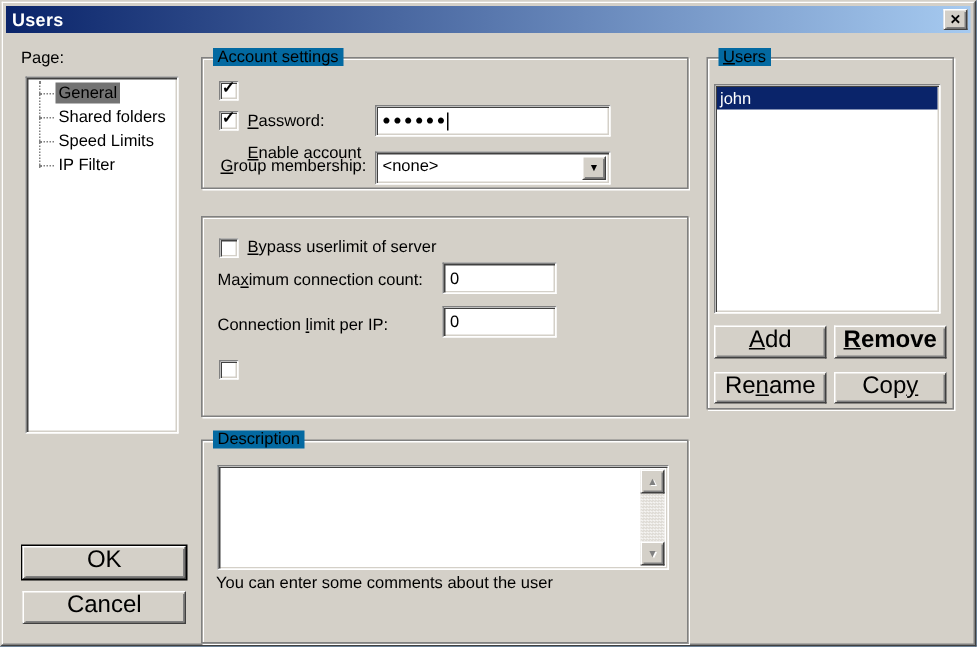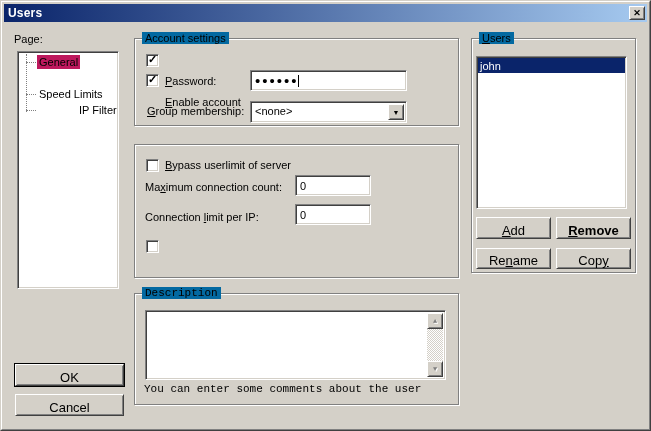--- a/index.html
+++ b/index.html
@@ -33,22 +33,22 @@
     background:#d4d0c8;
     border:1px solid; border-color:#fff #404040 #404040 #fff;
     box-shadow:inset 1px 1px 0 #d4d0c8, inset -1px -1px 0 #808080;
   }
   .sunken {
     background:#fff;
     border:1px solid; border-color:#808080 #fff #fff #808080;
     box-shadow:inset 1px 1px 0 #404040, inset -1px -1px 0 #d4d0c8;
   }
   .btn {
-    position:absolute; display:flex; align-items:flex-end; justify-content:center;
-    cursor:default; font-size:13px;
+    position:absolute; display:flex; align-items:flex-start; justify-content:center;
+    cursor:default; font-size:16px;
   }
   .btn.default { box-shadow:0 0 0 1px #000, inset 1px 1px 0 #d4d0c8, inset -1px -1px 0 #808080; }
 
   .group {
     position:absolute;
     border:1px solid #808080;
     box-shadow:inset 1px 1px 0 #fff, 1px 1px 0 #fff;
   }
   .legend {
     position:absolute; top:-7px; left:7px; background:#0369a1; padding:0 3px;
@@ -74,21 +74,21 @@
   .combo-btn {
     position:absolute; right:2px; top:2px; bottom:2px; width:16px;
     display:flex; align-items:center; justify-content:center; font-size:7px; line-height:1;
   }
 
   .tree { position:absolute; }
   .tree .vline { position:absolute; left:8px; top:2px; height:58px; border-left:1px dotted #808080; }
   .tree-row { position:absolute; left:0; right:0; height:16px; display:flex; align-items:center; }
   .tree-row .stub { position:absolute; left:8px; top:8px; width:10px; border-top:1px dotted #808080; }
   .tree-row .tlabel { margin-left:19px; padding:1px 2px; white-space:nowrap; }
-  .tree-row .tlabel.sel { background:#be185d; }
+  .tree-row .tlabel.sel { background:#737373; }
 
   .listbox { position:absolute; }
   .list-item {
     position:absolute; left:1px; right:1px; top:1px; height:15px;
     display:flex; align-items:center; padding-left:2px;
   }
   .list-item.sel { background:#0a246a; color:#fff; }
 
   .textarea { position:absolute; }
   .ta-content { position:absolute; left:2px; top:2px; right:19px; bottom:2px; overflow:hidden; }
@@ -113,25 +113,29 @@
     </div>
   </div>
 
   <div class="label" style="left:13px; top:32px;">Page:</div>
   <div class="tree sunken" style="left:16px; top:50px; width:102px; height:238px;">
     <div class="vline"></div>
     <div class="tree-row" style="top:2px;">
       <span class="stub"></span>
       <span class="tlabel sel">General</span>
     </div>
+    <div class="tree-row" style="top:18px;">
+      <span class="stub"></span>
+      <span class="tlabel">Shared folders</span>
+    </div>
     <div class="tree-row" style="top:34px;">
       <span class="stub"></span>
       <span class="tlabel">Speed Limits</span>
     </div>
-    <div class="tree-row" style="top:50px;padding-left:40px;">
+    <div class="tree-row" style="top:50px;">
       <span class="stub"></span>
       <span class="tlabel">IP Filter</span>
     </div>
   </div>
 
   <div class="group" style="left:133px; top:37px; width:325px; height:88px;">
     <span class="legend"><span>Account settings</span></span>
 
     <div class="chk sunken" style="left:11px; top:15px;">
       <span>✓</span>
@@ -166,21 +170,21 @@
     </div>
 
     <div class="label" style="left:10px; top:66px;"><span>Connection </span><span class="key">l</span><span>imit per IP:</span></div>
     <div class="field sunken" style="left:160px; top:59px; width:76px; height:21px;">
       <span>0</span>
     </div>
 
     <div class="chk sunken" style="left:11px; top:95px;"></div>
   </div>
 
-  <div class="group" style="left:133px; top:292px; width:325px; height:112px;font-family:Liberation Mono, monospace;">
+  <div class="group" style="left:133px; top:292px; width:325px; height:136px;">
     <span class="legend"><span>Description</span></span>
     <div class="textarea sunken" style="left:10px; top:16px; width:301px; height:70px;">
       <div class="ta-content"></div>
       <div class="sbar">
         <div class="sbtn raised" style="top:0;">
           <span>▲</span>
         </div>
         <div class="sbtn raised" style="bottom:0;">
           <span>▼</span>
         </div>

